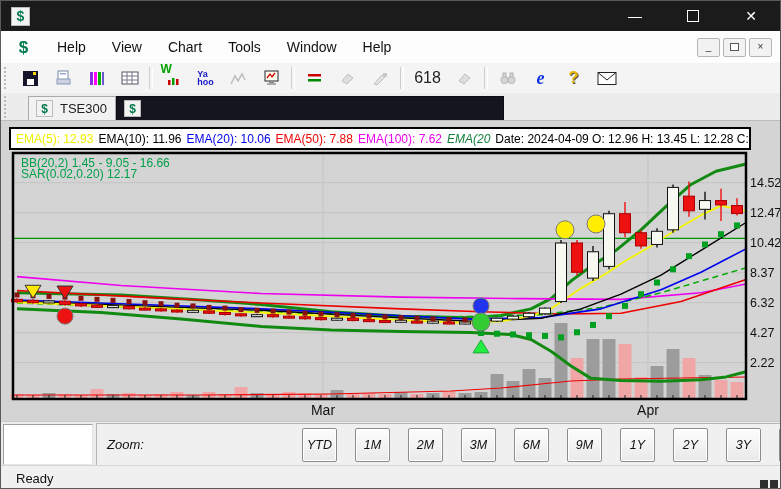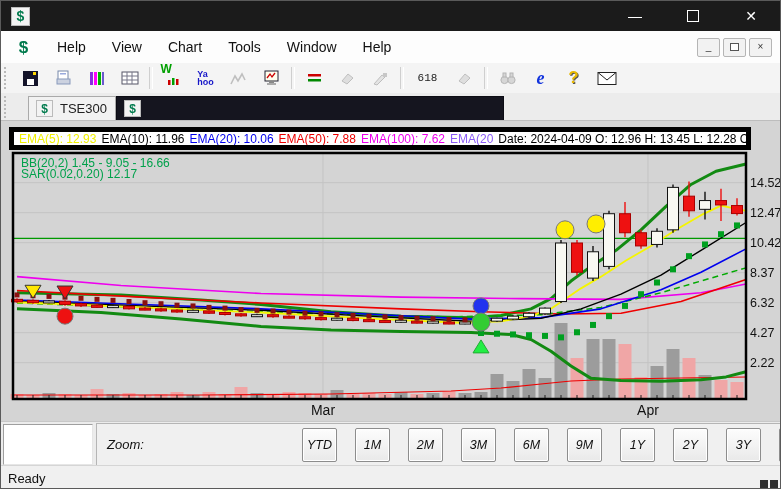--- a/index.html
+++ b/index.html
@@ -28,36 +28,36 @@
   .mdibtn .restore{width:7px;height:6px;border:1px solid #555;background:#fff;}
   
   #toolbar{position:absolute;left:0;top:62px;width:100%;height:30px;background:#f4f4f4;
            border-bottom:1px solid #dcdcdc;display:flex;align-items:center;}
   .grip{width:4px;height:22px;margin:0 4px 0 3px;border-left:2px dotted #b9b9b9;}
   .tbtn{width:26px;height:24px;margin:0 3.5px;display:flex;align-items:center;justify-content:center;}
   .tsep{width:2px;height:22px;border-left:1px solid #cfcfcf;border-right:1px solid #fff;margin:0 3px;}
   .disabled{opacity:.5;filter:grayscale(1);}
   .yahoo{font-size:9px;font-weight:bold;color:#1515c8;line-height:8px;text-align:left;}
   .wtext{position:absolute;left:1px;top:-4px;color:#00a000;font-weight:bold;font-size:12px;}
-  .fib{font-size:11px;color:#222;font-family:Liberation Mono, monospace;}
+  .fib{font-size:16px;color:#222;}
   .ie{color:#1133dd;font-weight:bold;font-size:18px;font-family:"Liberation Serif",serif;font-style:italic;}
   .qmark{color:#e8b800;font-weight:bold;font-size:17px;text-shadow:1px 1px 0 #555;}
   
   #tabbar{position:absolute;left:0;top:92px;width:100%;height:27px;background:#ececec;
           border-bottom:1px solid #bdbdbd;display:flex;align-items:flex-end;}
   .tab{height:24px;display:flex;align-items:center;font-size:13px;box-sizing:border-box;}
   .tab .appicon{width:15px;height:15px;font-size:12px;margin:0 7px;}
   #tab1{margin-left:14px;width:88px;background:#f2f2f2;border:1px solid #aaa;border-bottom:none;color:#222;}
   #tab2{width:388px;background:#15151f;border:1px solid #0c0c14;border-bottom:none;color:#3636ff;
         justify-content:flex-start;}
   #tab2 .label{flex:1;text-align:center;}
   #tab2 .appicon{background:#f3f3f3;}
   
   #infobar{position:absolute;left:8px;top:126px;width:742px;height:23px;background:#fff;
-           border:5px solid #000000;box-sizing:border-box;display:flex;align-items:center;
+           border:2px solid #000000;box-sizing:border-box;display:flex;align-items:center;
            padding-left:5px;white-space:nowrap;overflow:hidden;font-size:12px;}
   #infobar span{margin-right:5px;}
   
   #chartwrap{position:absolute;left:0;top:150px;width:781px;height:270px;}
   #chartsvg{position:absolute;left:0;top:0;}
   .bb-label{position:absolute;left:20px;font-size:12px;color:#00a14b;}
   
   #bottompanel{position:absolute;left:0;top:420px;width:100%;height:44px;background:#ececec;
                border-top:1px solid #c8c8c8;}
   #leftbox{position:absolute;left:2px;top:2px;width:88px;height:39px;background:#fff;
@@ -65,21 +65,21 @@
   #zoompanel{position:absolute;left:95px;top:1px;width:684px;height:41px;background:#f0f0f0;
              border:1px solid #b5b5b5;display:flex;align-items:center;font-style:italic;}
   #zoompanel .zlabel{font-size:13px;color:#111;margin-left:10px;}
   #zoombuttons{position:absolute;left:205px;display:flex;}
   .zbtn{width:33px;height:32px;margin-right:18px;background:linear-gradient(#fdfdfd,#e9e9e9);
         border:1px solid #8d8d8d;border-radius:2px;display:flex;align-items:center;justify-content:center;
         font-size:12.5px;color:#111;box-shadow:inset 0 0 0 1px #fff;}
   
   #statusbar{position:absolute;left:0;top:464px;width:100%;height:25px;background:#f0f0f0;
              border-top:1px solid #d5d5d5;display:flex;align-items:center;}
-  #statusbar .text{font-size:13px;color:#111;margin-left:7px;}
+  #statusbar .text{font-size:13px;color:#111;margin-left:15px;}
   #grip-squares{position:absolute;right:2px;bottom:2px;display:flex;gap:2px;}
   #grip-squares i{width:8px;height:9px;background:#2e2e2e;display:block;}
 </style>
 </head>
 <body>
 
 <div id="win">
 
   <div id="titlebar">
     <div class="appicon">$</div>
@@ -230,21 +230,21 @@
       <span class="appicon">$</span>
     </div>
   </div>
 
   <div id="infobar">
       <span style="color: rgb(240, 240, 0);">EMA(5): 12.93</span>
       <span style="color: rgb(0, 0, 0);">EMA(10): 11.96</span>
       <span style="color: rgb(0, 0, 238);">EMA(20): 10.06</span>
       <span style="color: rgb(238, 0, 0);">EMA(50): 7.88</span>
       <span style="color: rgb(238, 0, 238);">EMA(100): 7.62</span>
-      <span style="color: #8b5cf6;">EMA(20</span>
+      <span style="color: #15803d; font-style: italic;">EMA(20</span>
       <span style="color: rgb(0, 0, 0);">Date: 2024-04-09 O: 12.96 H: 13.45 L: 12.28 C: 12.41 V: 3131200</span>
     </div>
 
   <div id="chartwrap">
     <svg id="chartsvg" width="781" height="270">
         <rect x="0" y="0" width="781" height="270" fill="#d4d4d4"></rect>
         <line x1="12" y1="31.69999999999999" x2="745" y2="31.69999999999999" stroke="#c3c3c3" stroke-width="1"></line>
         <text x="749" y="36.19999999999999" font-size="12.5" fill="#111" font-family="Liberation Sans, sans-serif">14.52</text>
         <line x1="12" y1="61.69969999999998" x2="745" y2="61.69969999999998" stroke="#c3c3c3" stroke-width="1"></line>
         <text x="749" y="66.19969999999998" font-size="12.5" fill="#111" font-family="Liberation Sans, sans-serif">12.47</text>

